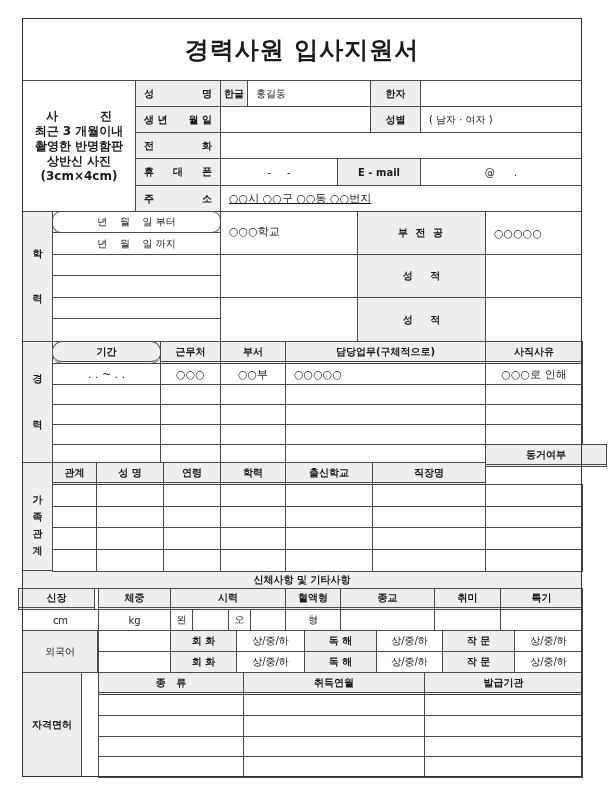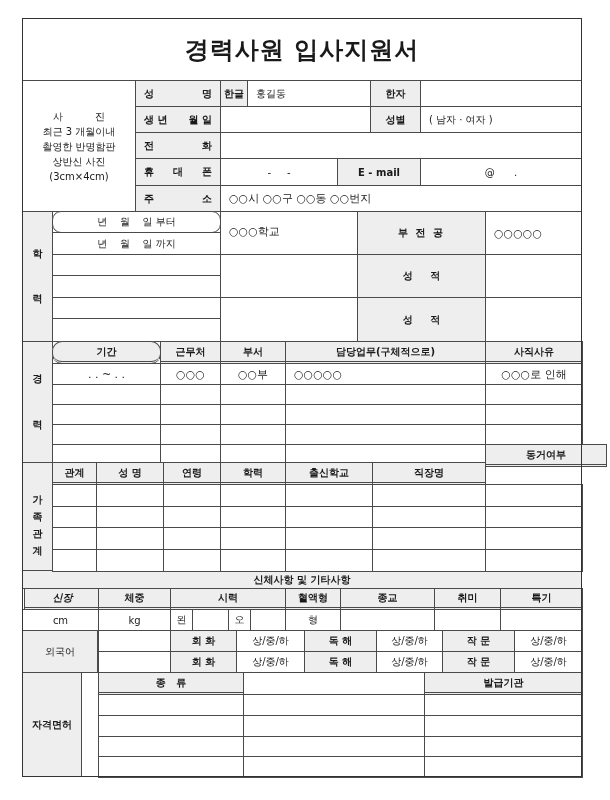--- a/index.html
+++ b/index.html
@@ -6,21 +6,21 @@
   body{width:610px;height:800px;position:relative;overflow:hidden;font-family:"DejaVu Sans","Liberation Sans",sans-serif;color:#1a1a1a;}
   .page{position:absolute;left:0;top:0;width:610px;height:800px;}
   .c{position:absolute;box-sizing:border-box;border:1px solid #4a4a4a;display:flex;align-items:center;justify-content:center;font-size:10px;background:#fff;white-space:nowrap;overflow:hidden;}
   .g{background:#eeeeee;}
   .b{font-weight:bold;}
   .l{justify-content:flex-start;padding-left:8px;}
   .sp{justify-content:space-between;padding:0 8px;}
   .title{font-size:24px;font-weight:bold;letter-spacing:1px;}
   .vert{flex-direction:column;}
   .dbl{border-bottom:3px double #4a4a4a;}
-  .photo{flex-direction:column;line-height:15px;font-size:10px;text-align:right;}
+  .photo{flex-direction:column;line-height:15px;font-size:12px;text-align:right;font-weight:bold;}
   .outer{position:absolute;left:22px;top:18px;width:560px;height:759px;border:1.5px solid #333;box-sizing:border-box;pointer-events:none;}
 </style>
 </head>
 <body>
 
 <div class="page">
 
   <div class="c title" style="left:22px;top:18px;width:560px;height:63px;">경력사원 입사지원서</div>
 
   <div class="c photo" style="left:22px;top:80px;width:114px;height:132px;">
@@ -60,21 +60,21 @@
       <span>폰</span>
   </div>
   <div class="c" style="left:220px;top:158px;width:118px;height:28px;white-space:pre;">-     -</div>
   <div class="c g b" style="left:337px;top:158px;width:84px;height:28px;">E - mail</div>
   <div class="c" style="left:420px;top:158px;width:162px;height:28px;white-space:pre;">@      .</div>
 
   <div class="c g b sp" style="left:135px;top:185px;width:86px;height:27px;">
     <span>주</span>
       <span>소</span>
   </div>
-  <div class="c l" style="left:220px;top:185px;width:362px;height:27px;font-size:11px;">○○시 ○○구 ○○동 ○○번지</div>
+  <div class="c l" style="left:220px;top:185px;width:362px;height:27px;font-size:11px;text-decoration:underline;">○○시 ○○구 ○○동 ○○번지</div>
 
   <div class="c g b vert" style="left:22px;top:211px;width:31px;height:131px;justify-content:space-around;padding:20px 0;">
     <span>학</span>
     <span>력</span>
   </div>
   <div class="c" style="left:52px;top:211px;width:169px;height:22px;white-space:pre;border-radius:9px;">년    월    일 부터</div>
   <div class="c" style="left:52px;top:232px;width:169px;height:23px;white-space:pre;">년    월    일 까지</div>
   <div class="c" style="left:52px;top:254px;width:169px;height:22px;"></div>
   <div class="c" style="left:52px;top:275px;width:169px;height:23px;"></div>
   <div class="c" style="left:52px;top:297px;width:169px;height:22px;"></div>
@@ -173,21 +173,21 @@
     <div class="c" style="left: 285px; top: 527px; width: 88px; height: 23px;"></div>
     <div class="c" style="left: 372px; top: 527px; width: 114px; height: 23px;"></div>
     <div class="c" style="left: 485px; top: 527px; width: 98px; height: 23px;"></div>
     <div class="c" style="left: 52px; top: 549px; width: 45px; height: 23px;"></div>
     <div class="c" style="left: 96px; top: 549px; width: 68px; height: 23px;"></div>
     <div class="c" style="left: 163px; top: 549px; width: 58px; height: 23px;"></div>
     <div class="c" style="left: 220px; top: 549px; width: 66px; height: 23px;"></div>
     <div class="c" style="left: 285px; top: 549px; width: 88px; height: 23px;"></div>
     <div class="c" style="left: 372px; top: 549px; width: 114px; height: 23px;"></div>
     <div class="c" style="left: 485px; top: 549px; width: 98px; height: 23px;"></div>
-    <div class="c g b dbl" style="left: 24px; top: 588px; width: 77px; height: 22px; font-style: italic;">신장</div>
+    <div class="c g b dbl" style="left: 18px; top: 588px; width: 77px; height: 22px;">신장</div>
     <div class="c g b dbl" style="left: 98px; top: 588px; width: 73px; height: 22px;">체중</div>
     <div class="c g b dbl" style="left: 170px; top: 588px; width: 116px; height: 22px;">시력</div>
     <div class="c g b dbl" style="left: 285px; top: 588px; width: 56px; height: 22px;">혈액형</div>
     <div class="c g b dbl" style="left: 340px; top: 588px; width: 95px; height: 22px;">종교</div>
     <div class="c g b dbl" style="left: 434px; top: 588px; width: 67px; height: 22px;">취미</div>
     <div class="c g b dbl" style="left: 500px; top: 588px; width: 83px; height: 22px;">특기</div>
     <div class="c" style="left: 22px; top: 609px; width: 77px; height: 22px;">cm</div>
     <div class="c" style="left: 98px; top: 609px; width: 73px; height: 22px;">kg</div>
     <div class="c" style="left: 170px; top: 609px; width: 23px; height: 22px;">왼</div>
     <div class="c" style="left: 192px; top: 609px; width: 37px; height: 22px;"></div>
@@ -205,20 +205,21 @@
     <div class="c g b" style="left: 442px; top: 630px; width: 73px; height: 22px;">작 문</div>
     <div class="c" style="left: 514px; top: 630px; width: 69px; height: 22px;">상/중/하</div>
     <div class="c" style="left: 98px; top: 651px; width: 73px; height: 22px;"></div>
     <div class="c g b" style="left: 170px; top: 651px; width: 67px; height: 22px;">회 화</div>
     <div class="c" style="left: 236px; top: 651px; width: 69px; height: 22px;">상/중/하</div>
     <div class="c g b" style="left: 304px; top: 651px; width: 73px; height: 22px;">독 해</div>
     <div class="c" style="left: 376px; top: 651px; width: 67px; height: 22px;">상/중/하</div>
     <div class="c g b" style="left: 442px; top: 651px; width: 73px; height: 22px;">작 문</div>
     <div class="c" style="left: 514px; top: 651px; width: 69px; height: 22px;">상/중/하</div>
     <div class="c g b dbl" style="left: 98px; top: 672px; width: 146px; height: 23px; white-space: pre;">종   류</div>
+    <div class="c g b dbl" style="left: 243px; top: 672px; width: 182px; height: 23px; white-space: pre;">취득연월</div>
     <div class="c g b dbl" style="left: 424px; top: 672px; width: 159px; height: 23px; white-space: pre;">발급기관</div>
     <div class="c" style="left: 98px; top: 694px; width: 146px; height: 22px;"></div>
     <div class="c" style="left: 243px; top: 694px; width: 182px; height: 22px;"></div>
     <div class="c" style="left: 424px; top: 694px; width: 159px; height: 22px;"></div>
     <div class="c" style="left: 98px; top: 715px; width: 146px; height: 22px;"></div>
     <div class="c" style="left: 243px; top: 715px; width: 182px; height: 22px;"></div>
     <div class="c" style="left: 424px; top: 715px; width: 159px; height: 22px;"></div>
     <div class="c" style="left: 98px; top: 736px; width: 146px; height: 22px;"></div>
     <div class="c" style="left: 243px; top: 736px; width: 182px; height: 22px;"></div>
     <div class="c" style="left: 424px; top: 736px; width: 159px; height: 22px;"></div>

